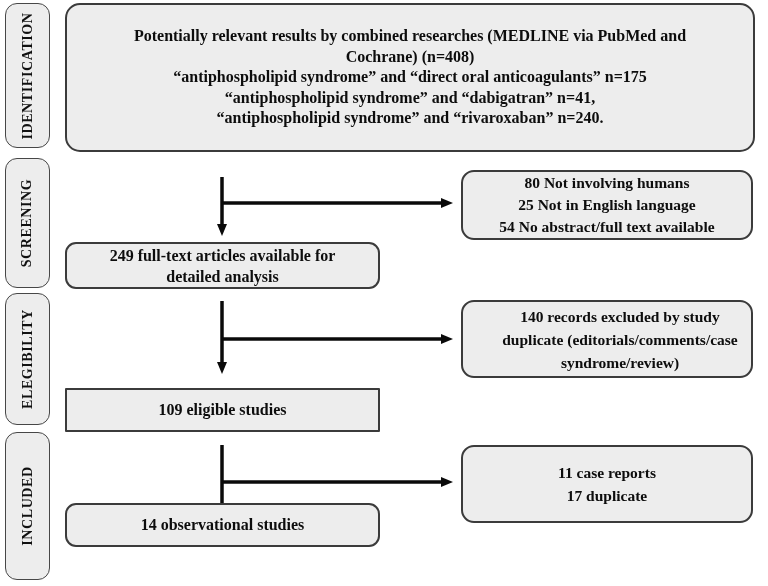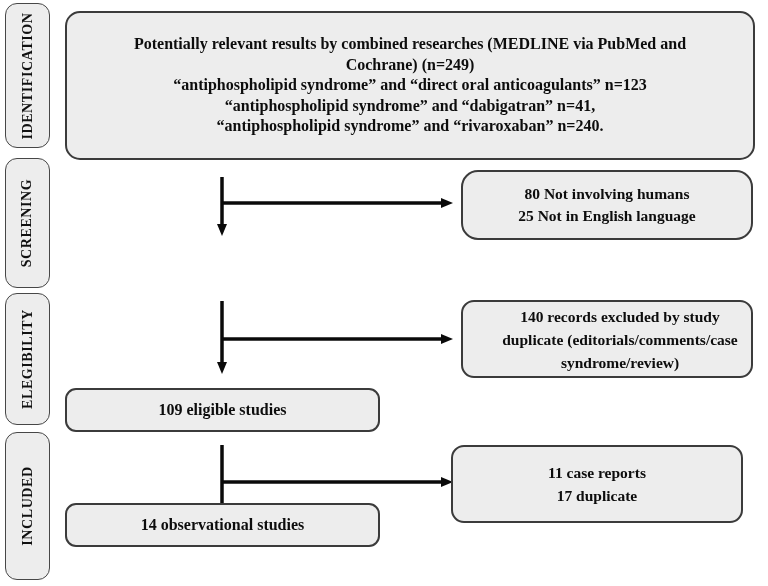--- a/index.html
+++ b/index.html
@@ -20,26 +20,26 @@
   }
   .stage-label {
     transform:rotate(-90deg); white-space:nowrap;
     font-weight:700; font-size:14px; letter-spacing:0.6px; color:#101010;
   }
   #stage-identification { top:3px;  height:145px; }
   #stage-screening      { top:158px; height:130px; }
   #stage-eligibility    { top:293px; height:132px; }
   #stage-included       { top:432px; height:148px; }
 
-  #box-identification   { left:65px;  top:3px;   width:690px; height:149px; font-size:16px; line-height:20.5px; border-radius:15px;margin-top:8px; }
-  #box-excl-screening   { left:461px; top:170px; width:292px; height:70px;  font-size:15.5px; line-height:22px;border-radius:17px; }
+  #box-identification   { left:65px;  top:3px;   width:690px; height:149px; font-size:16px; line-height:20.5px; border-radius:15px; }
+  #box-excl-screening   { left:461px; top:170px; width:292px; height:70px;  font-size:15.5px; line-height:22px; }
   #box-screening        { left:65px;  top:242px; width:315px; height:47px;  font-size:16px;   line-height:21px; border-radius:11px; }
   #box-excl-eligibility { left:461px; top:300px; width:292px; height:78px;  font-size:15.5px; line-height:23px;padding-left:36px; }
-  #box-eligibility      { left:65px;  top:388px; width:315px; height:44px;  font-size:16px;   border-radius:11px; }
-  #box-excl-included    { left:451px; top:445px; width:292px; height:78px;  font-size:15.5px; line-height:23px; }
+  #box-eligibility      { left:65px;  top:388px; width:315px; height:44px;  font-size:16px;   border-radius:1px; }
+  #box-excl-included    { left:461px; top:445px; width:292px; height:78px;  font-size:15.5px; line-height:23px; }
   #box-included         { left:65px;  top:503px; width:315px; height:44px;  font-size:16px;   border-radius:11px; }
 
   svg.arrows { position:absolute; left:0; top:0; }
   svg.arrows line { stroke:#0a0a0a; stroke-width:3.5; }
 </style>
 </head>
 <body>
 
 <div class="canvas">
 
@@ -71,31 +71,36 @@
       <line x1="222" y1="339" x2="443" y2="339" marker-end="url(#ah)"></line>
     </g>
     <g>
       <line x1="222" y1="445" x2="222" y2="511" marker-end="url(#ah)"></line>
       <line x1="222" y1="482" x2="443" y2="482" marker-end="url(#ah)"></line>
     </g>
   </svg>
 
   <div class="box" id="box-identification">
     <div>Potentially relevant results by combined researches (MEDLINE via PubMed and</div>
-    <div>Cochrane) (n=249)</div>
-    <div>“antiphospholipid syndrome” and “direct oral anticoagulants” n=123</div>
+    <div>Cochrane) (n=408)</div>
+    <div>“antiphospholipid syndrome” and “direct oral anticoagulants” n=175</div>
     <div>“antiphospholipid syndrome” and “dabigatran” n=41,</div>
     <div>“antiphospholipid syndrome” and “rivaroxaban” n=240.</div>
   </div>
 
   <div class="box" id="box-excl-screening">
     <div>80 Not involving humans</div>
     <div>25 Not in English language</div>
+    <div>54 No abstract/full text available</div>
   </div>
 
+  <div class="box" id="box-screening">
+    <div>249 full-text articles available for</div>
+    <div>detailed  analysis</div>
+  </div>
 
   <div class="box" id="box-excl-eligibility">
     <div>140 records excluded by study</div>
     <div>duplicate (editorials/comments/case</div>
     <div>syndrome/review)</div>
   </div>
 
   <div class="box" id="box-eligibility">
     <div>109 eligible studies</div>
   </div>

